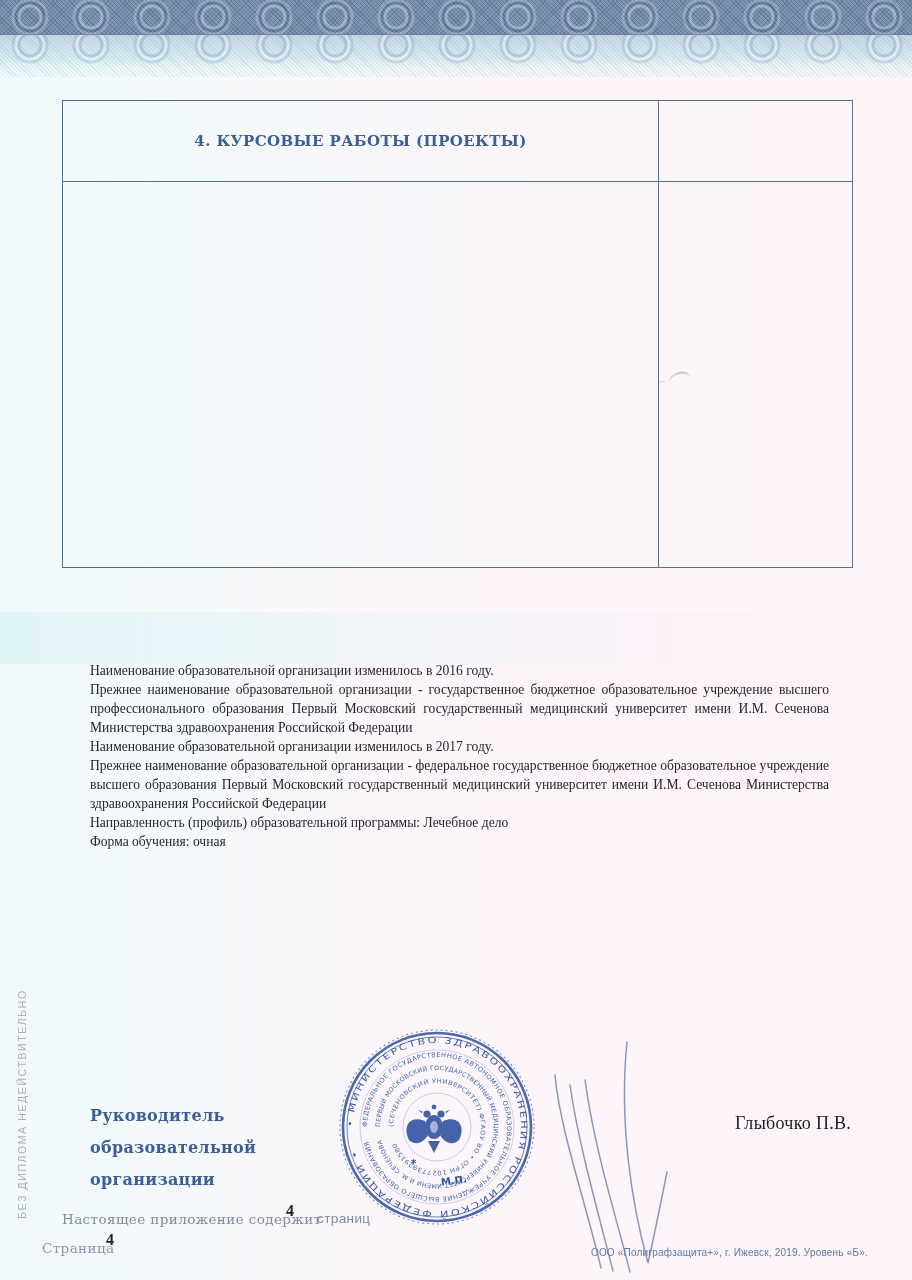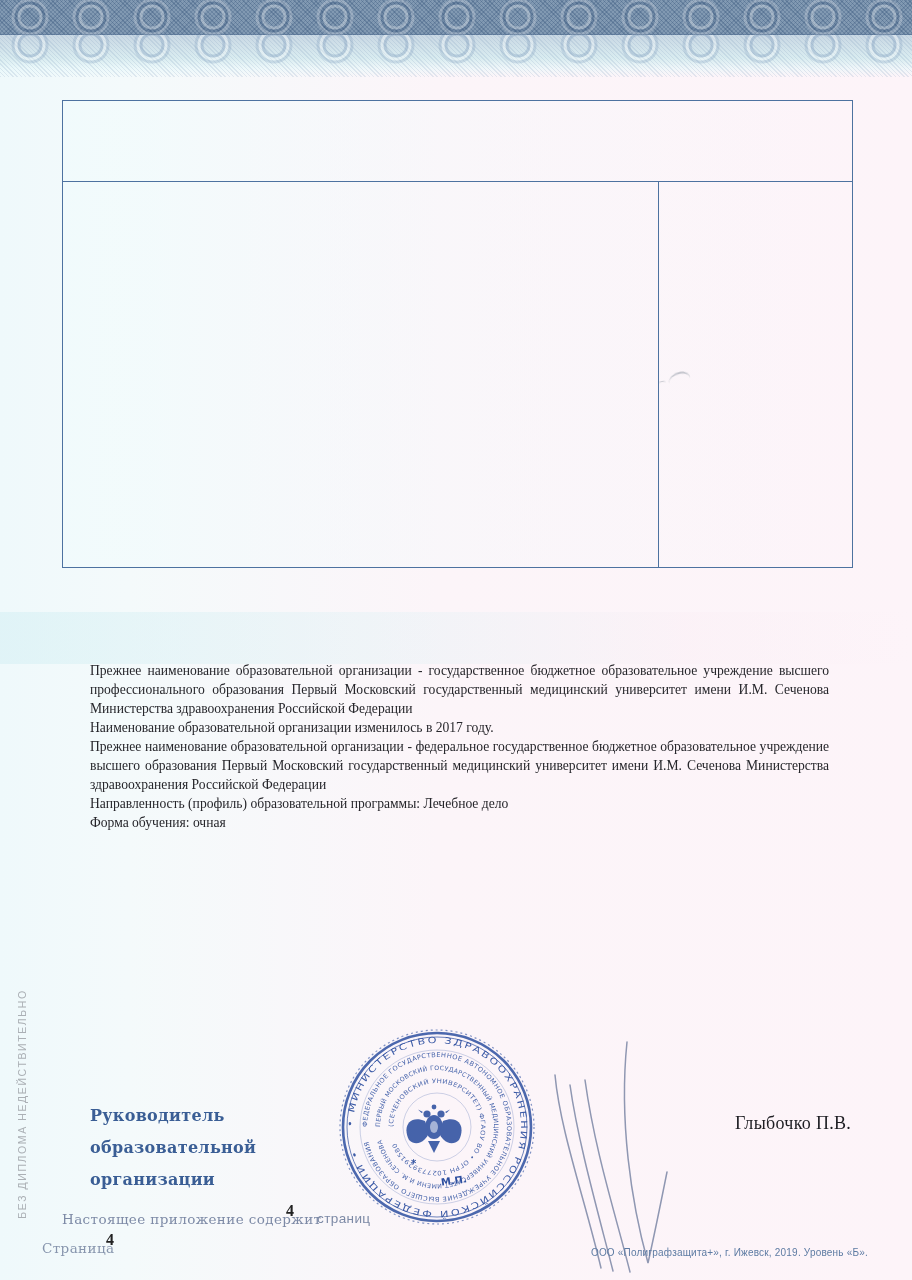--- a/index.html
+++ b/index.html
@@ -110,30 +110,34 @@
 <body>
 
 <div class="page">
 
   <div class="band-dark"></div>
   <div class="band-light"></div>
   <div class="mid-tint"></div>
 
   <div class="cw-table">
     <div class="cw-head">
+      <div class="cw-col-subj">
+        <span class="cw-title">4. КУРСОВЫЕ РАБОТЫ (ПРОЕКТЫ)</span>
+      </div>
     </div>
     <div class="cw-body">
       <div class="cw-col-subj"></div>
       <div class="cw-col-grade"></div>
     </div>
   </div>
   <div class="smudge"></div>
 
 
   <div class="info-block">
+    <p class="single">Наименование образовательной организации изменилось в 2016 году.</p>
     <p>Прежнее наименование образовательной организации - государственное бюджетное образовательное учреждение высшего профессионального образования Первый Московский государственный медицинский университет имени И.М. Сеченова Министерства здравоохранения Российской Федерации</p>
     <p class="single">Наименование образовательной организации изменилось в 2017 году.</p>
     <p>Прежнее наименование образовательной организации - федеральное государственное бюджетное образовательное учреждение высшего образования Первый Московский государственный медицинский университет имени И.М. Сеченова Министерства здравоохранения Российской Федерации</p>
     <p class="single">Направленность (профиль) образовательной программы: Лечебное дело</p>
     <p class="single form-lines">Форма обучения: очная</p>
   </div>
 
   <div class="role-label">Руководитель образовательной организации</div>
   <div class="signatory">Глыбочко П.В.</div>
 

